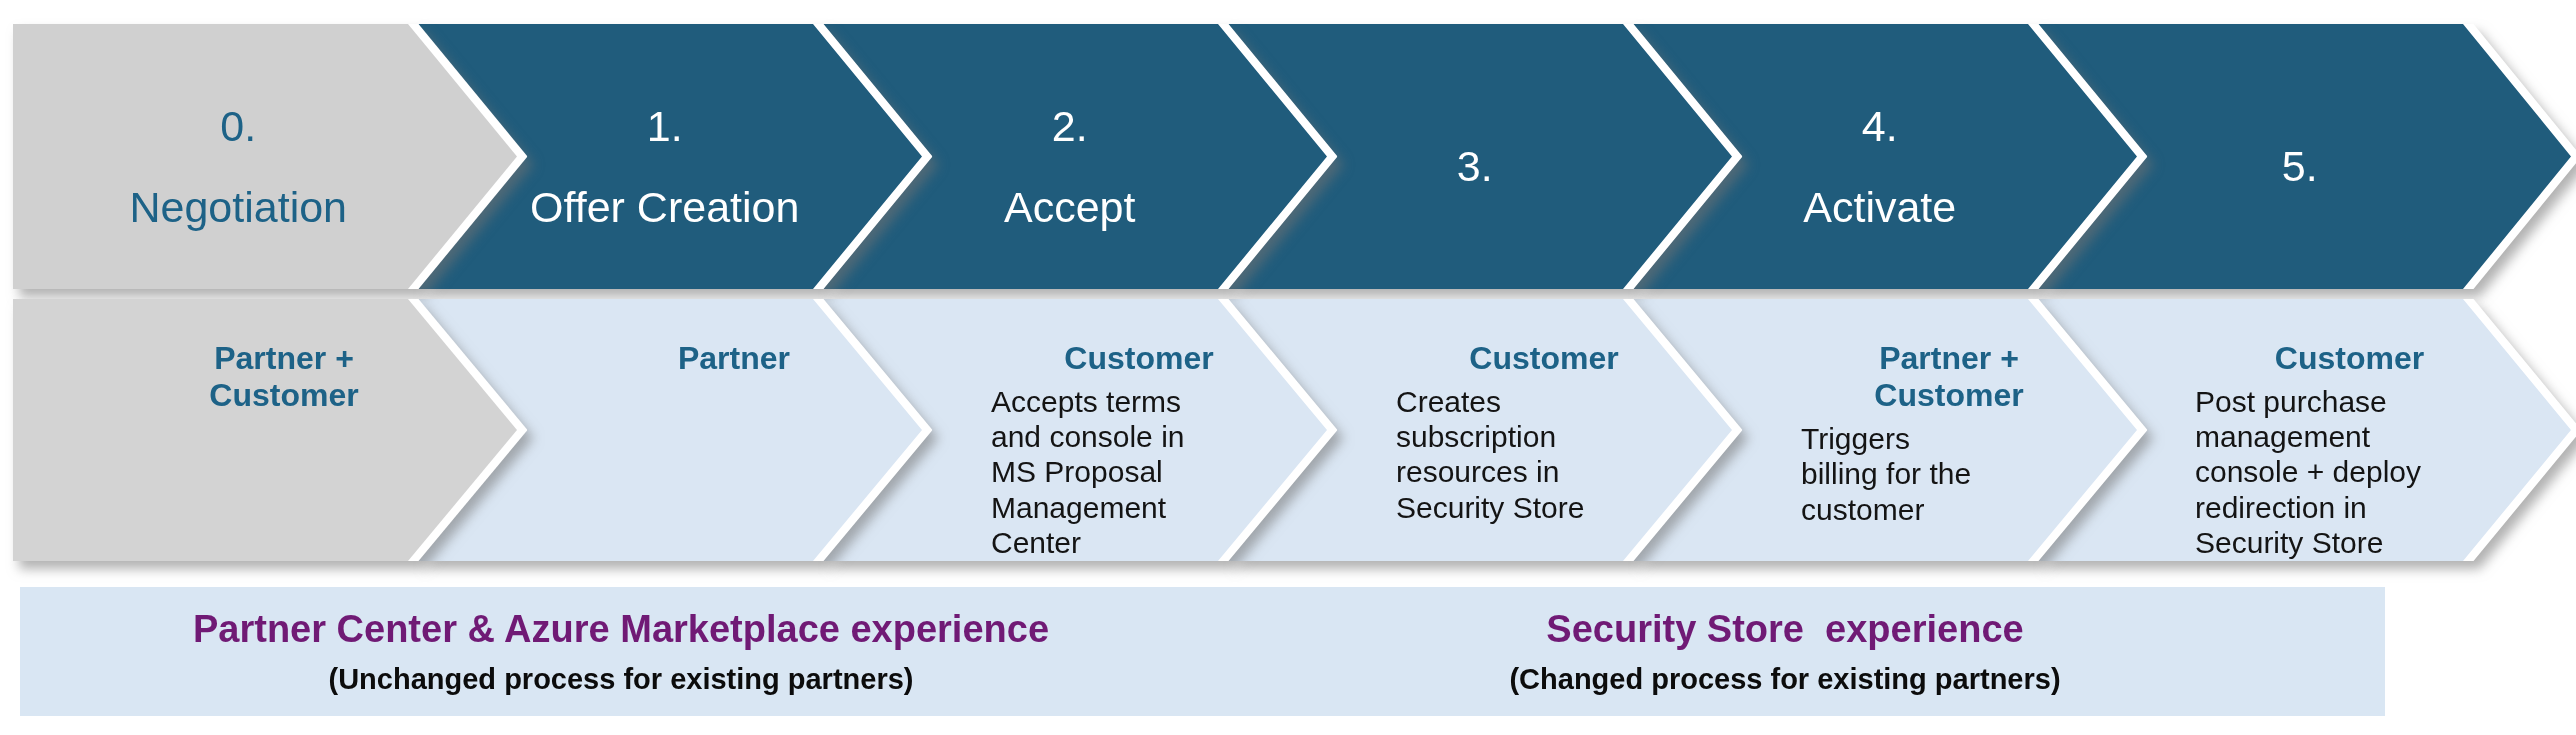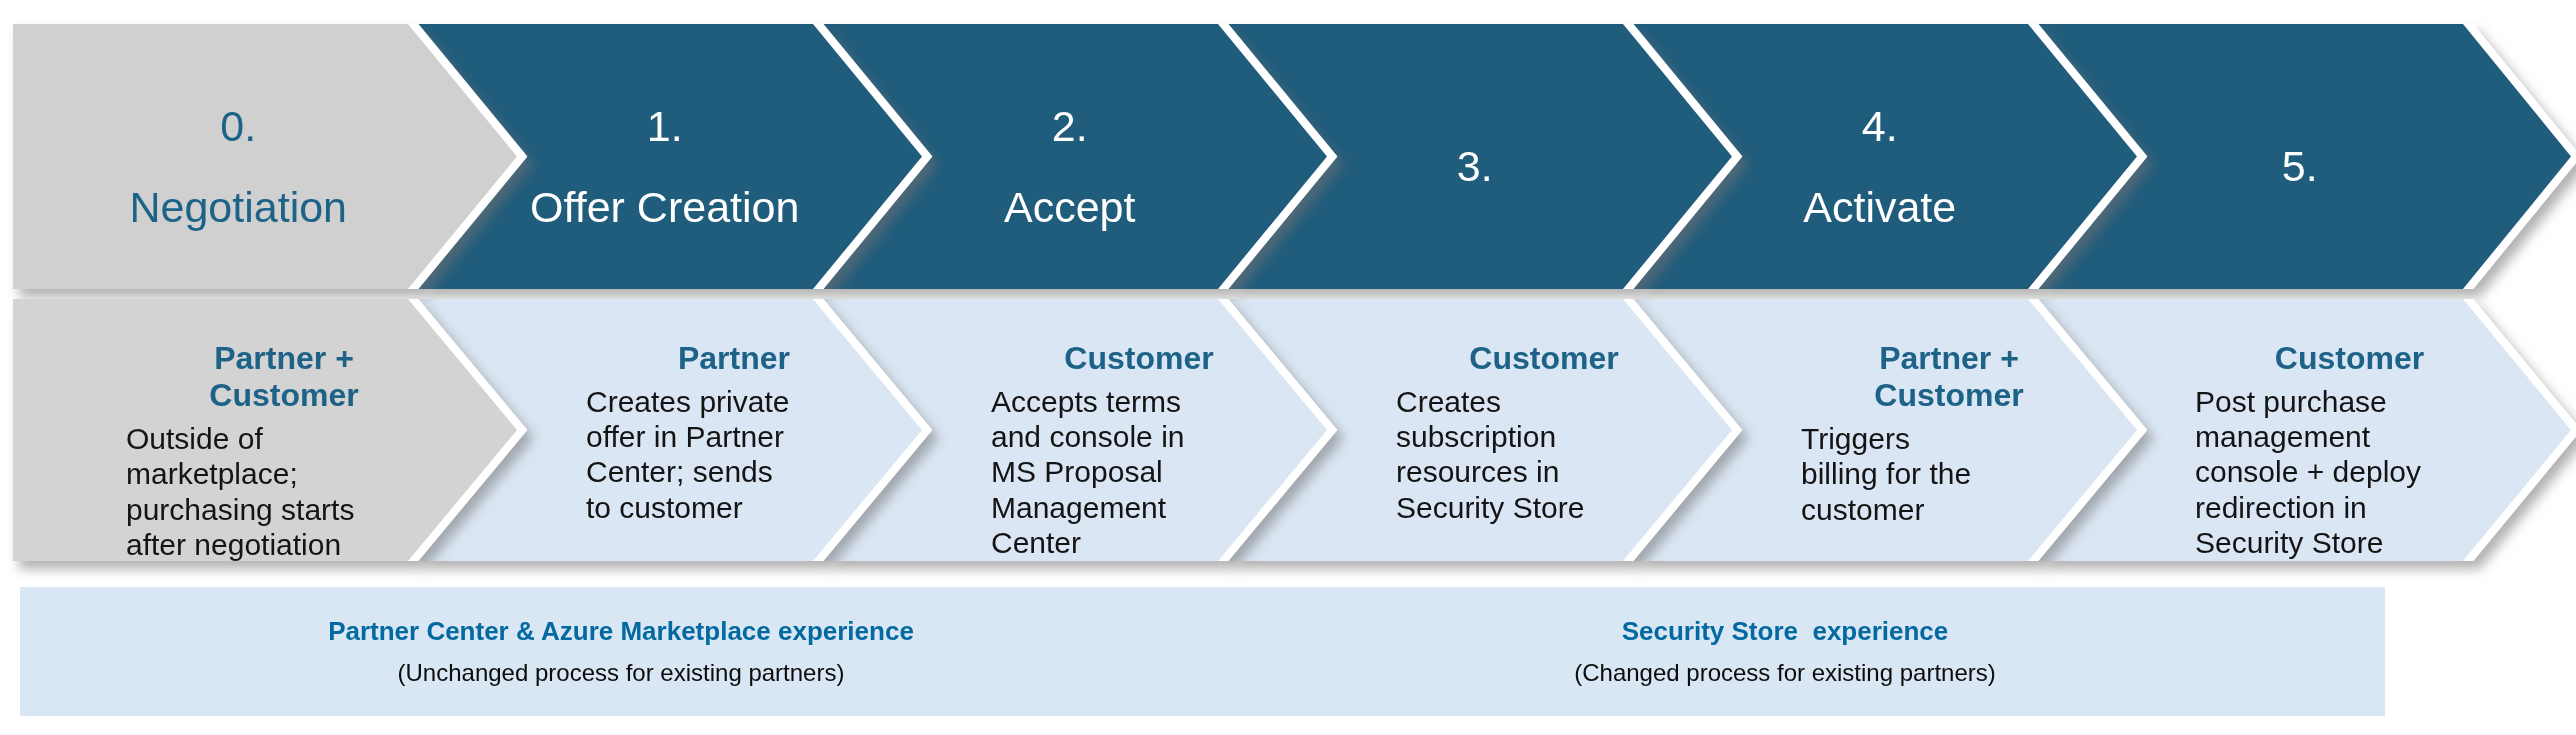--- a/index.html
+++ b/index.html
@@ -50,22 +50,22 @@
   .cx5 .desc{left:157px;width:309px;}
   .actor{font-weight:bold;color:var(--teal-text);font-size:32px;line-height:1.16;
     margin:0 0 6.6px 0;white-space:pre-line;text-align:center;}
   .description{font-size:30px;line-height:1.18;color:var(--body-text);white-space:pre-line;}
 
   
   .band{position:absolute;top:587px;height:129px;background:var(--band-blue);
     display:flex;flex-direction:column;align-items:center;justify-content:center;gap:12px;}
   .band-1{left:20px;width:1202px;}
   .band-2{left:1185px;width:1200px;}
-  .band-title{font-size:26px;font-weight:bold;color:#0369a1;white-space:pre-wrap;text-align:right;}
-  .band-subtitle{font-size:24px;font-weight:normal;color:#0c0c0c;text-align:center;}
+  .band-title{font-size:38px;font-weight:bold;color:#701a75;white-space:pre-wrap;text-align:right;}
+  .band-subtitle{font-size:29px;font-weight:bold;color:#0c0c0c;text-align:center;}
 </style>
 </head>
 <body>
 
 <div class="canvas">
 
   <div class="chev row-top cx0">
     <div class="underlay sh-first"></div>
     <div class="shape sh-first fill-gray-top">
       <div class="toplabel">
@@ -122,37 +122,29 @@
       </div>
     </div>
   </div>
 
   <div class="chev row-desc cx0">
     <div class="underlay sh-first"></div>
     <div class="shape sh-first fill-gray-desc">
       <div class="desc">
         <div class="actor">Partner +
 Customer</div>
-        <div class="description">Outside of
-marketplace;
-purchasing starts
-after negotiation</div>
       </div>
     </div>
   </div>
 
   <div class="chev row-desc cx1">
     <div class="underlay sh-mid"></div>
     <div class="shape sh-mid fill-lblue">
       <div class="desc">
         <div class="actor">Partner</div>
-        <div class="description">Creates private
-offer in Partner
-Center; sends
-to customer</div>
       </div>
     </div>
   </div>
 
   <div class="chev row-desc cx2">
     <div class="underlay sh-mid"></div>
     <div class="shape sh-mid fill-lblue">
       <div class="desc">
         <div class="actor">Customer</div>
         <div class="description">Accepts terms

